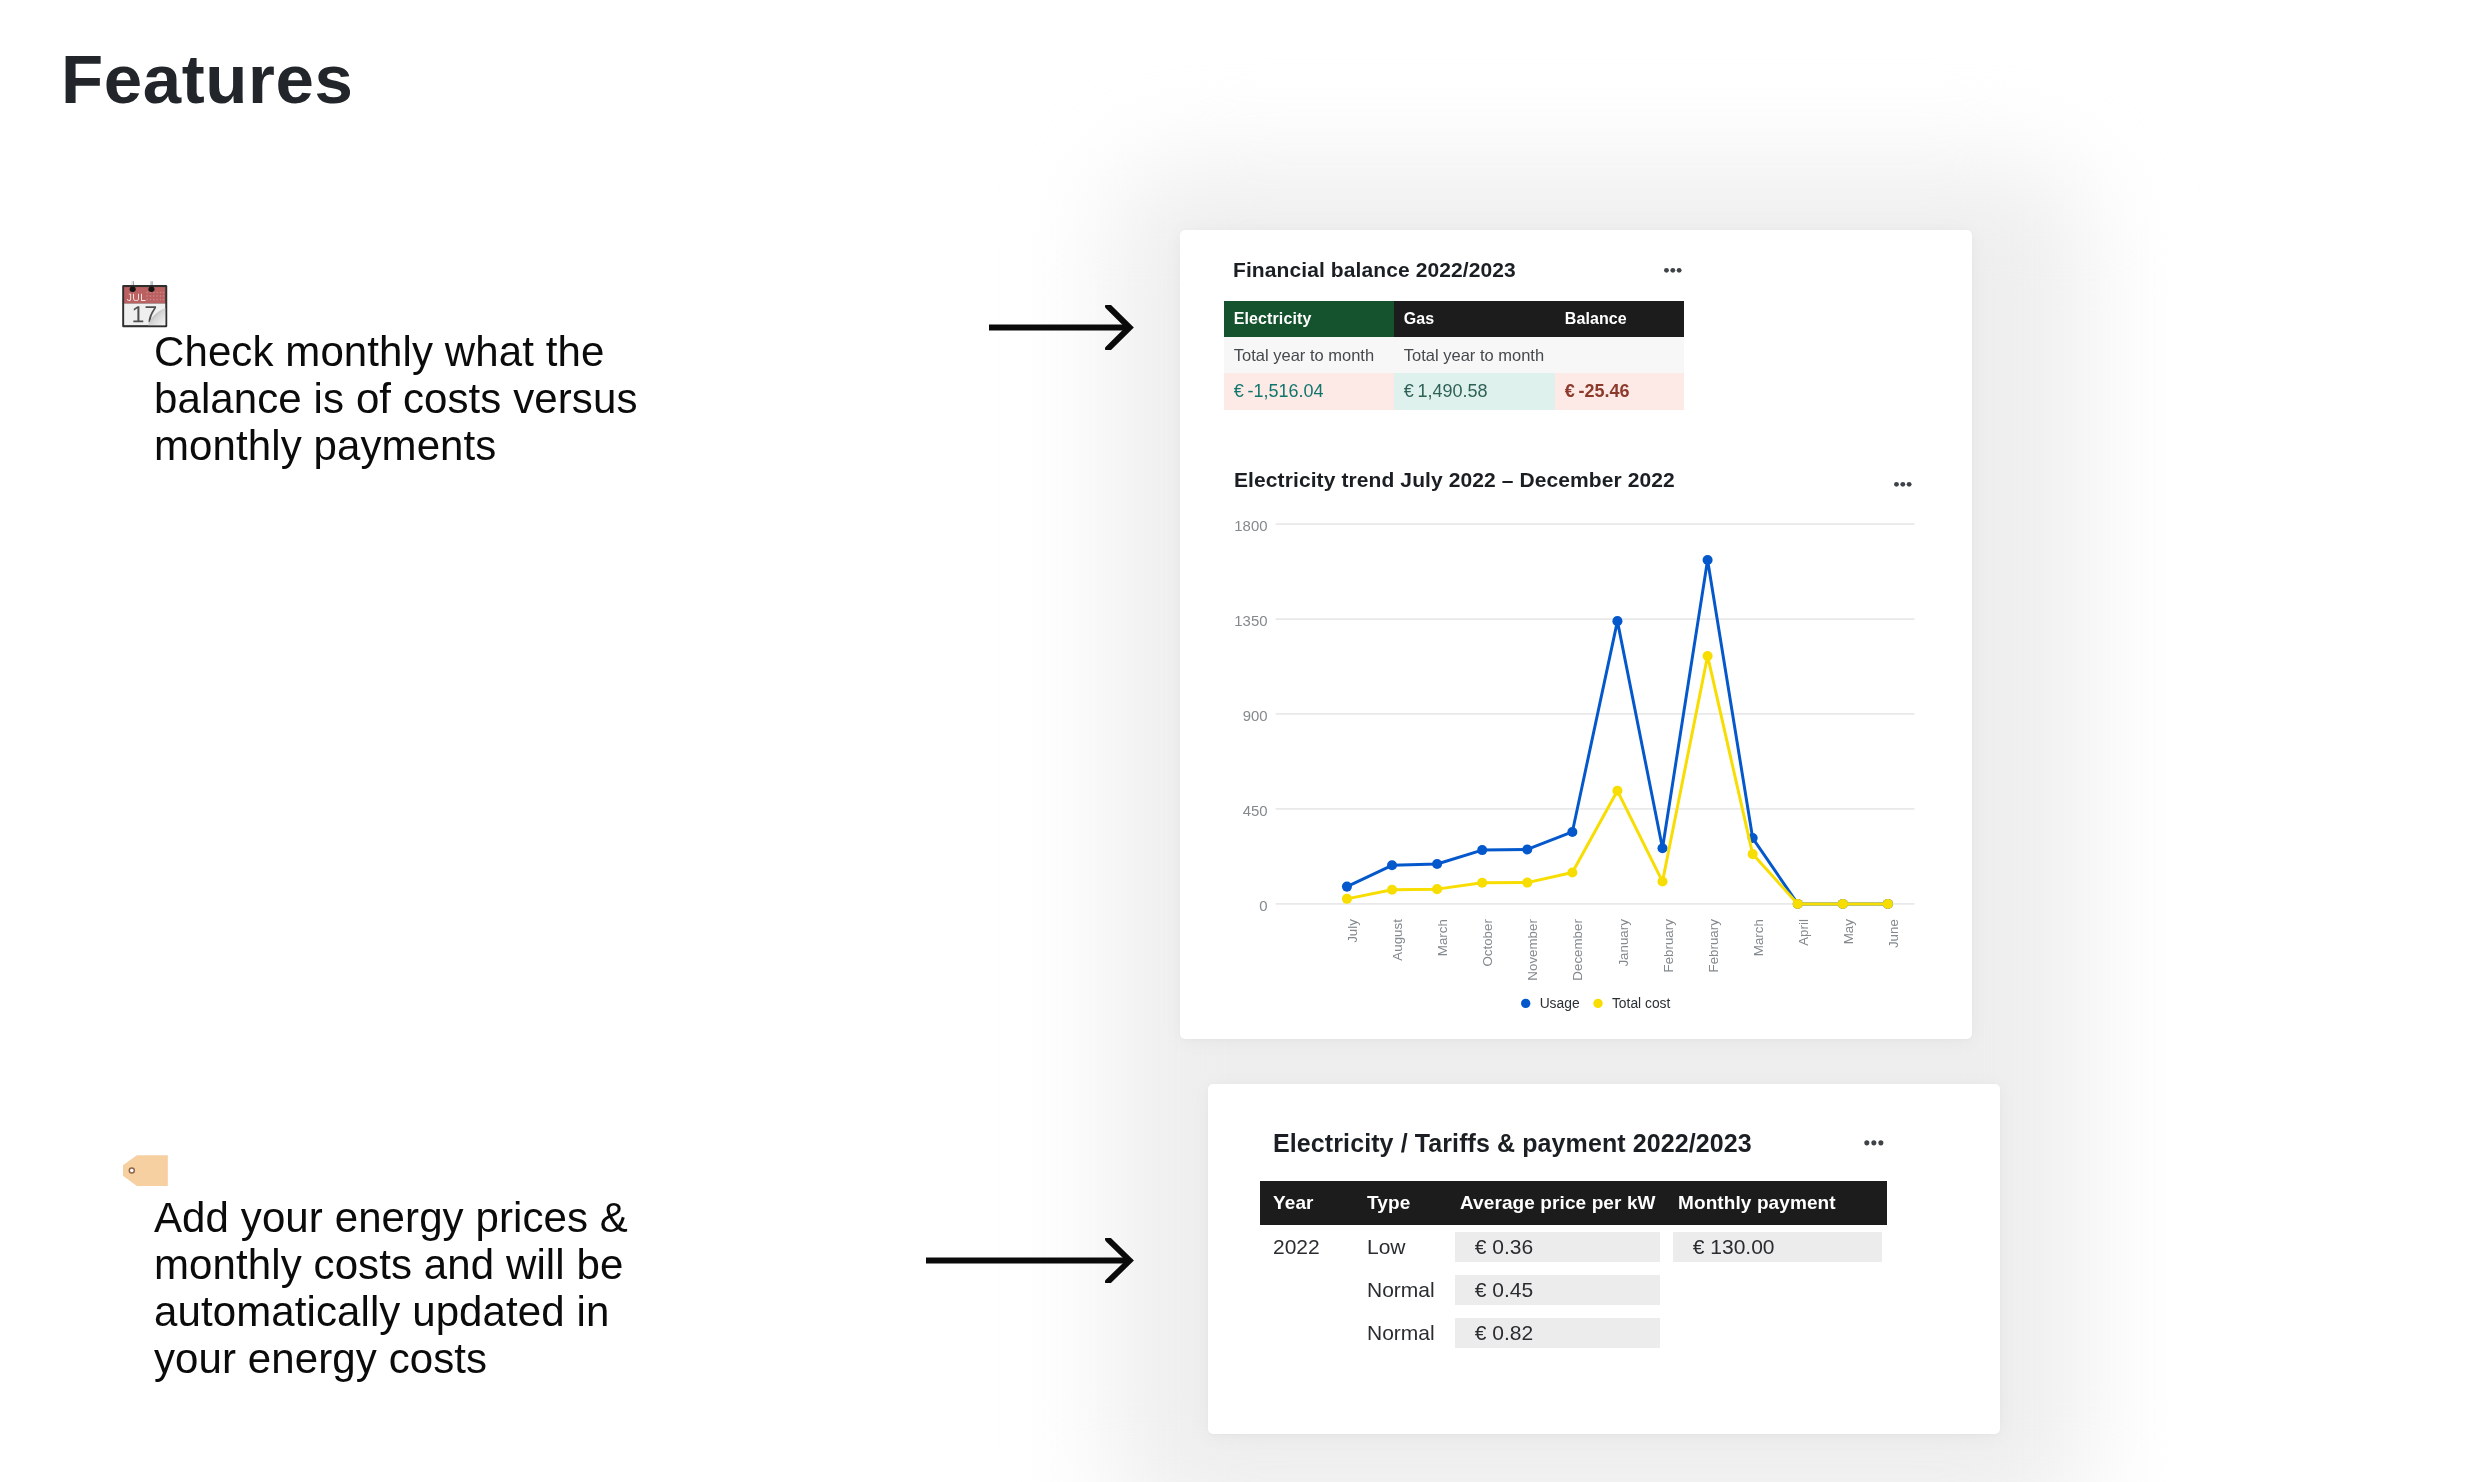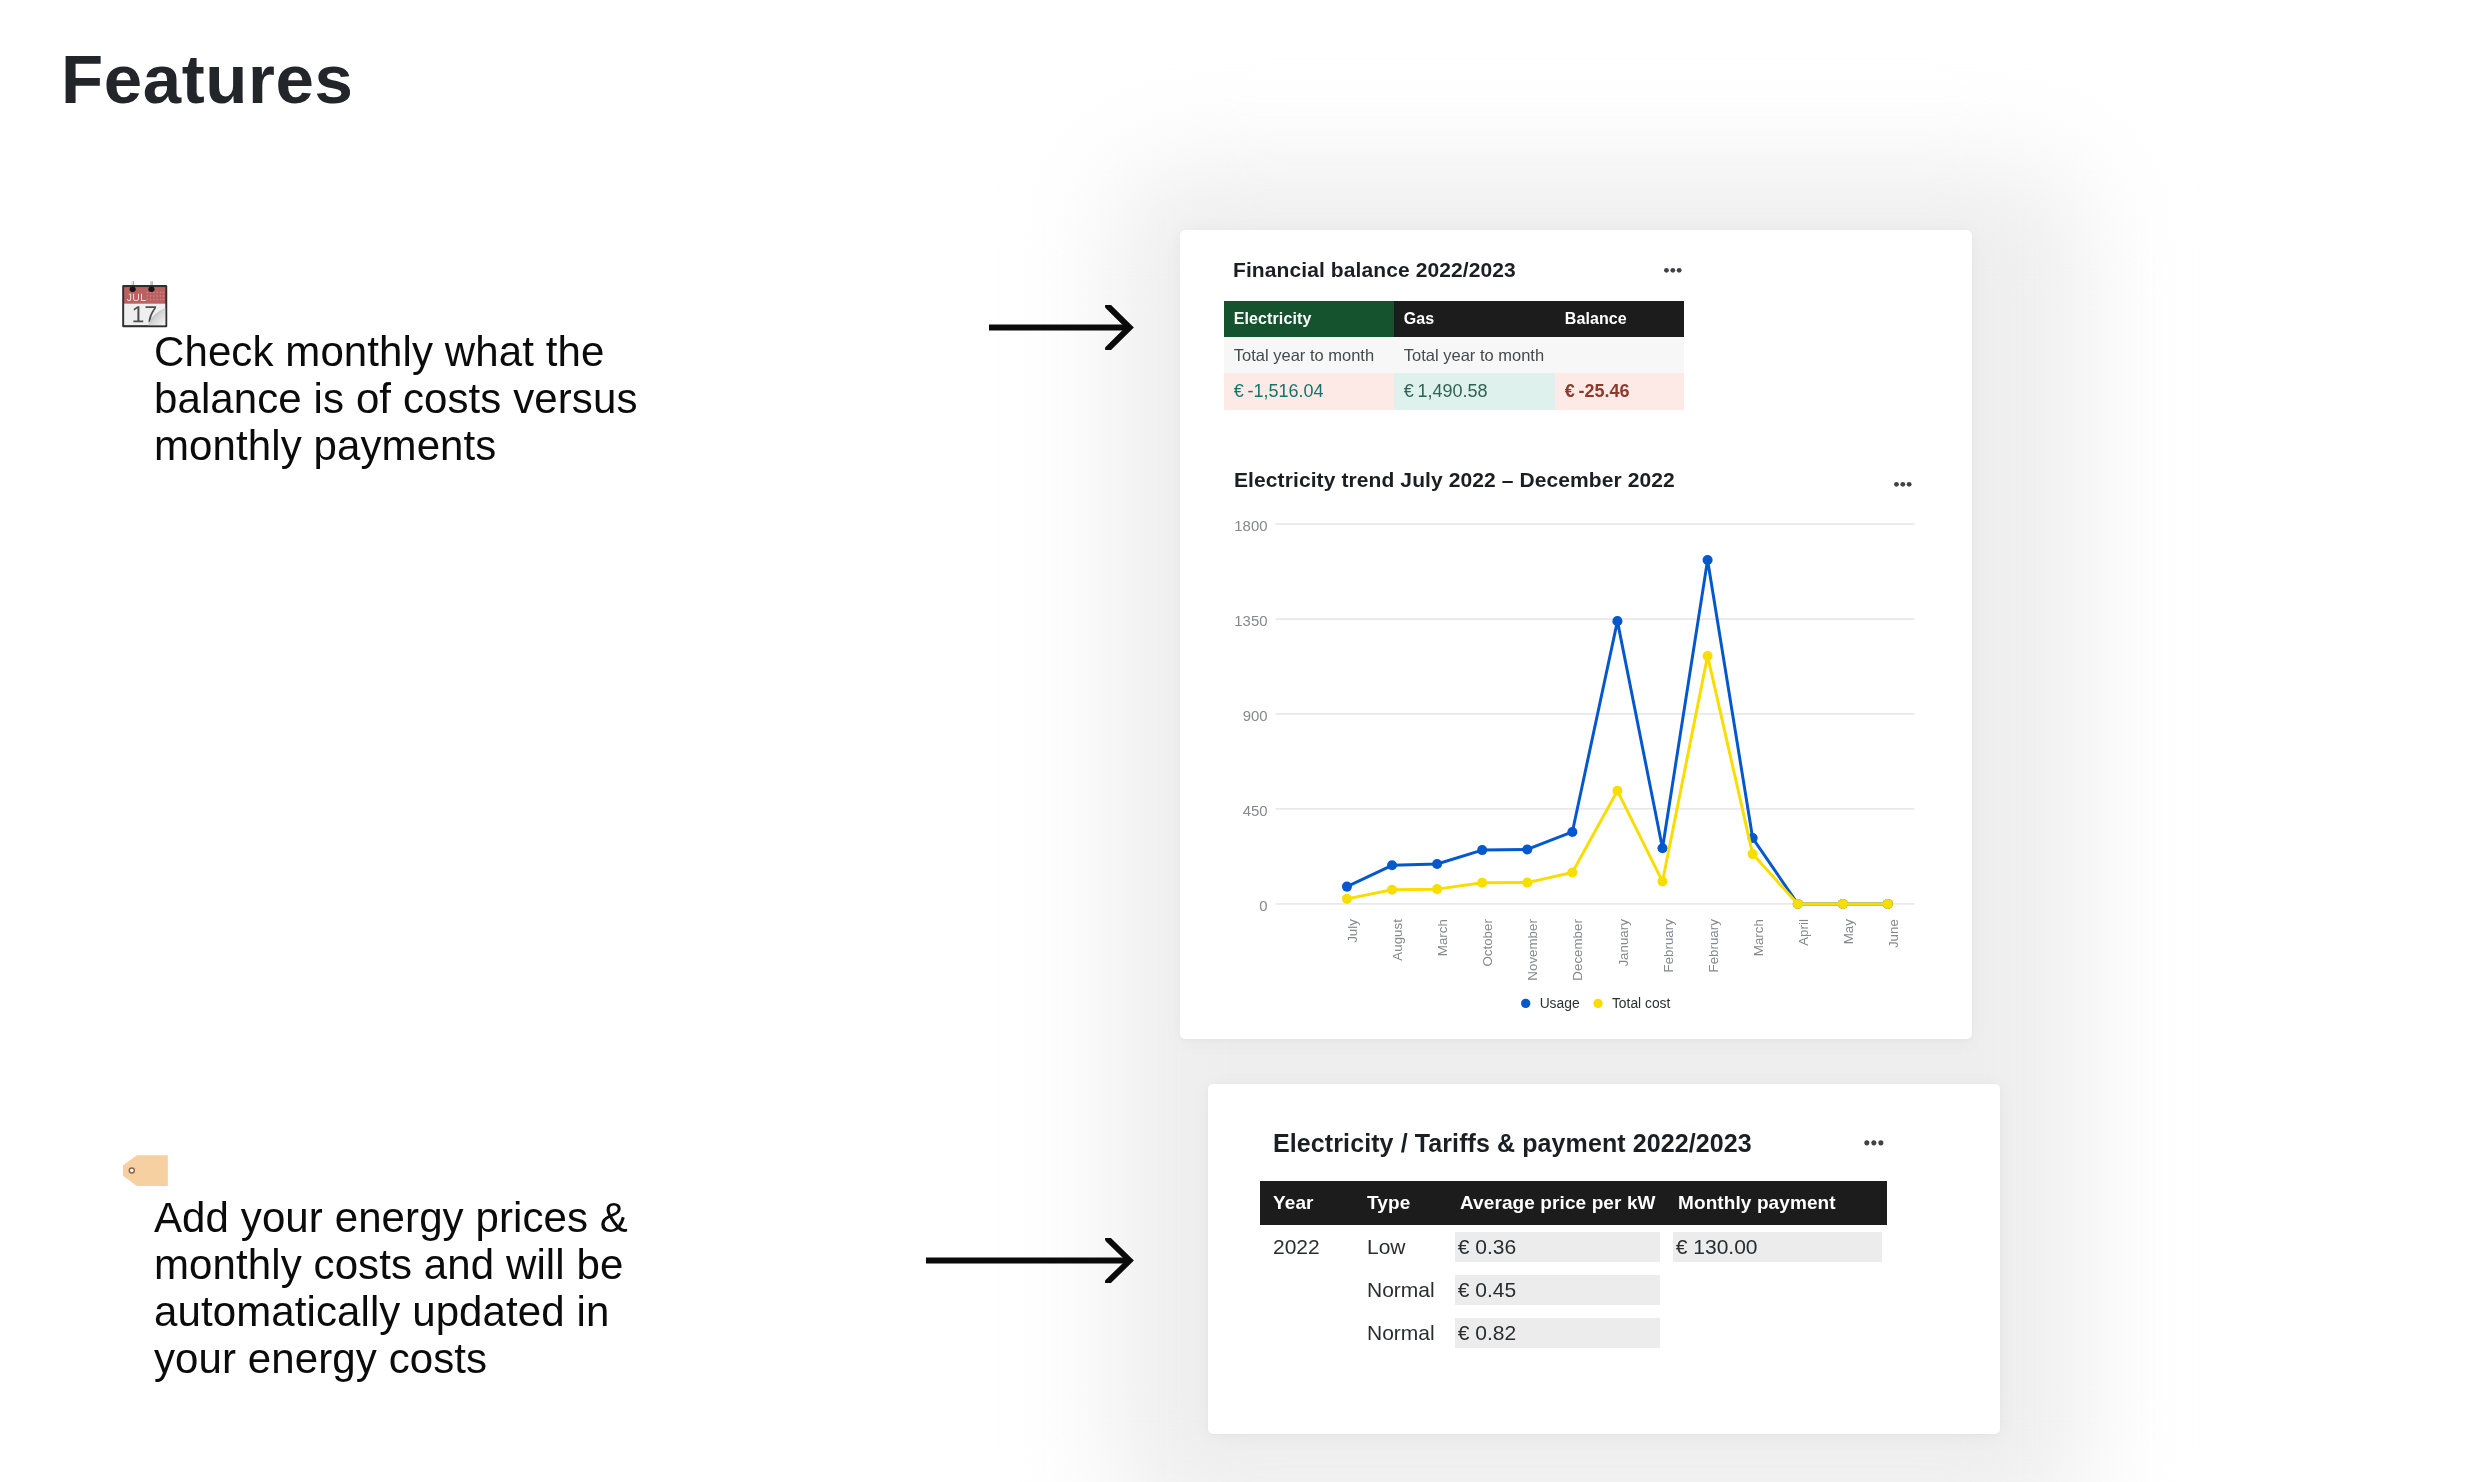--- a/index.html
+++ b/index.html
@@ -26,21 +26,21 @@
   
   .card{position:absolute;background:#fff;border-radius:5px;
         box-shadow:0 2.9px 21.5px rgba(0,0,0,0.035), 0 1px 4.9px rgba(0,0,0,0.028);}
 
   .card-title{font-weight:bold;color:#1b1f23;letter-spacing:0.1px;line-height:1;}
 
   .th2{background:#1c1c1c;color:#fff;font-size:19px;font-weight:bold;text-align:left;box-sizing:border-box;white-space:nowrap;
        padding:0 0 0 13px;height:44px;line-height:44px;letter-spacing:0.1px;}
   .td2{font-size:21px;color:#2a2d30;height:43px;box-sizing:border-box;padding:7.1px 0 6px 0;vertical-align:top;}
   .td2 > span{display:block;height:30px;line-height:30px;padding-left:13px;box-sizing:border-box;}
-  .td2 > span.cellbg{margin-left:7.8px;margin-right:4.9px;padding-left:3px;}
+  .td2 > span.cellbg{margin-left:7.8px;margin-right:4.9px;padding-left:20px;}
   .cellbg{background:#ececec;}
 </style>
 </head>
 <body>
 
 <div class="backdrop"></div>
 <div class="page-title">Features</div>
 
 <div class="feature" id="feat1" style="left:122px;top:281px;">
   <span class="f-icon">

